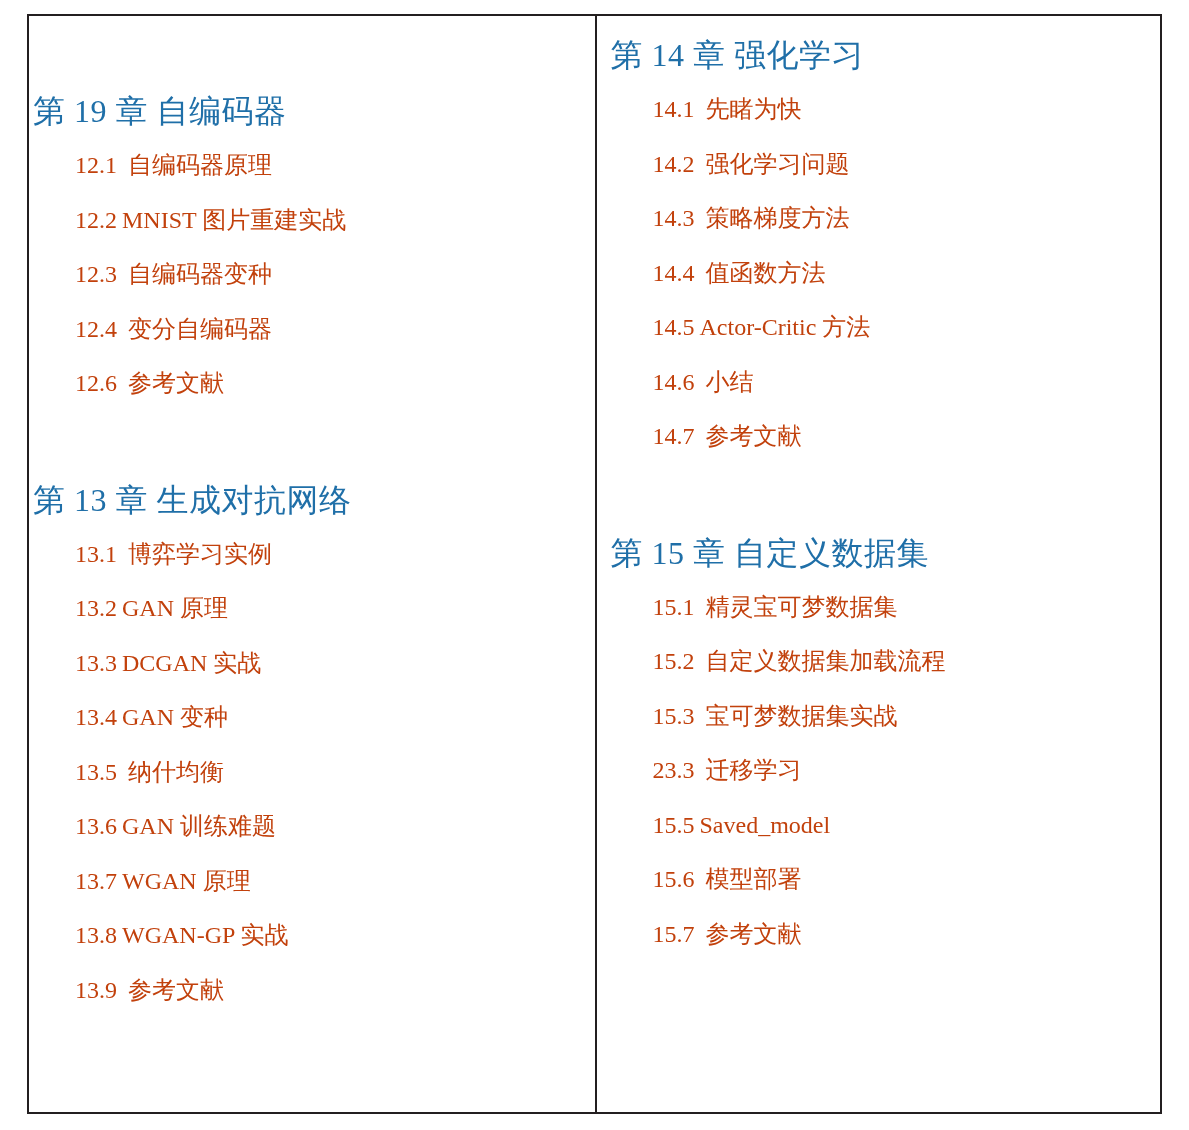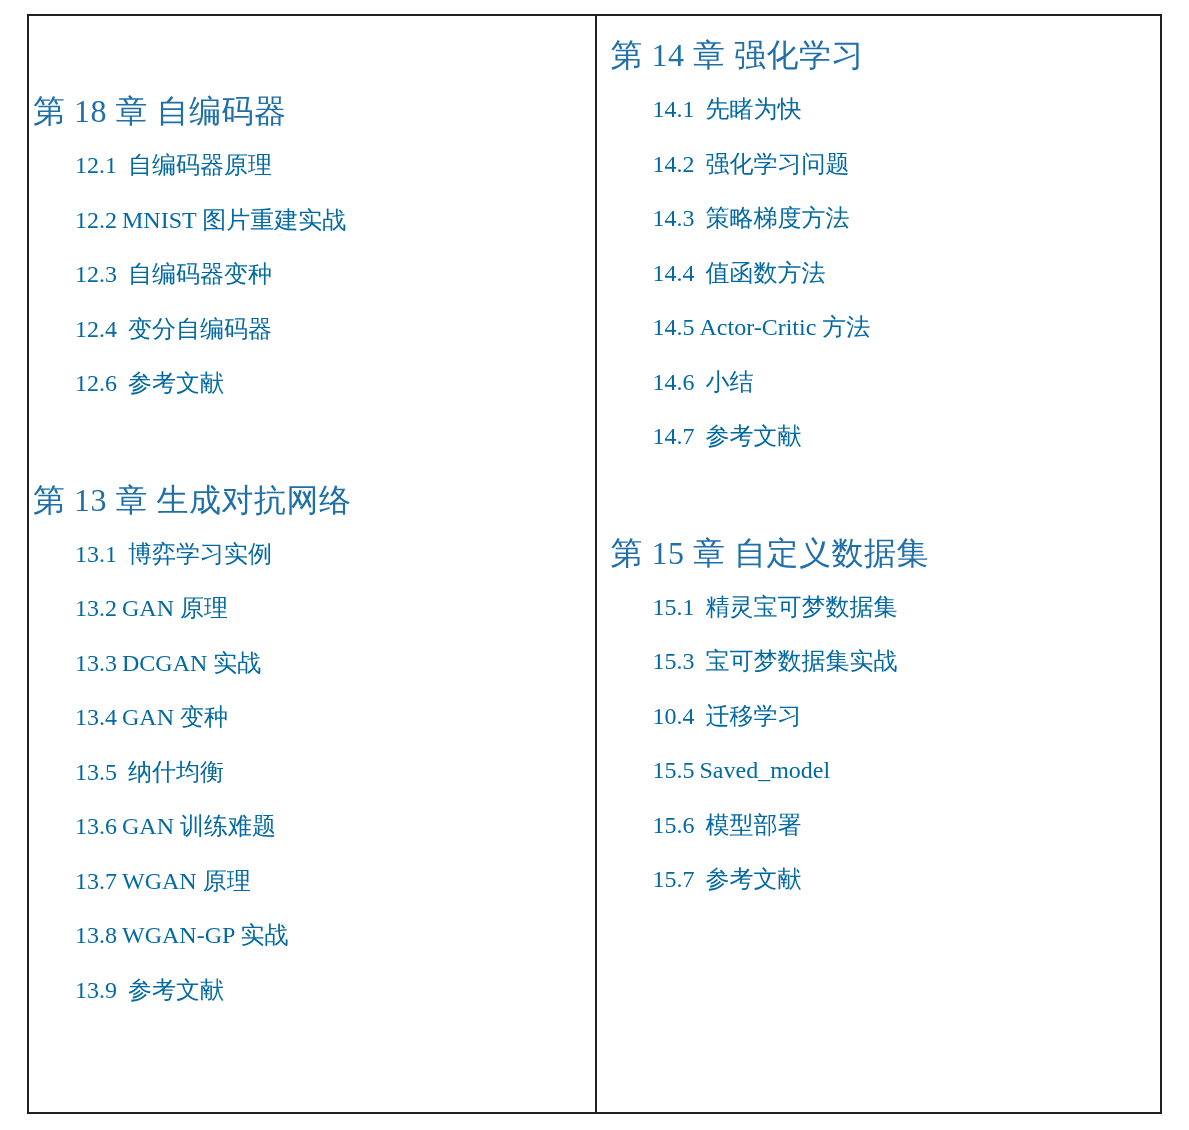--- a/index.html
+++ b/index.html
@@ -68,21 +68,21 @@
   .chapter-title {
     font-size: 32px;
     line-height: 54px;
     letter-spacing: 0.5px;
     color: #1f6fa8;
     white-space: nowrap;
   }
   .entry {
     font-size: 24px;
     line-height: 54.5px;
-    color: #0369a1;
+    color: #c2410c;
     padding-left: 42px;
     white-space: nowrap;
   }
   .num {
     display: inline-block;
   }
   .gap-wide {
     display: inline-block;
     width: 11px;
   }
@@ -96,21 +96,21 @@
 
 <div class="page">
   <div class="frame"></div>
   <div class="divider"></div>
 
   <div class="columns">
 
     <div class="col col-left">
 
       <div class="chapter">
-        <div class="chapter-title">第 18 章  自编码器</div>
+        <div class="chapter-title">第 19 章  自编码器</div>
         <div class="entry">
           <span class="num">12.1</span><span class="gap-wide"></span><span>自编码器原理</span>
         </div>
         <div class="entry">
           <span class="num">12.2</span><span class="gap-narrow"></span><span>MNIST 图片重建实战</span>
         </div>
         <div class="entry">
           <span class="num">12.3</span><span class="gap-wide"></span><span>自编码器变种</span>
         </div>
         <div class="entry">
@@ -180,24 +180,27 @@
           <span class="num">14.7</span><span class="gap-wide"></span><span>参考文献</span>
         </div>
       </div>
 
       <div class="chapter">
         <div class="chapter-title">第 15 章  自定义数据集</div>
         <div class="entry">
           <span class="num">15.1</span><span class="gap-wide"></span><span>精灵宝可梦数据集</span>
         </div>
         <div class="entry">
+          <span class="num">15.2</span><span class="gap-wide"></span><span>自定义数据集加载流程</span>
+        </div>
+        <div class="entry">
           <span class="num">15.3</span><span class="gap-wide"></span><span>宝可梦数据集实战</span>
         </div>
         <div class="entry">
-          <span class="num">10.4</span><span class="gap-wide"></span><span>迁移学习</span>
+          <span class="num">23.3</span><span class="gap-wide"></span><span>迁移学习</span>
         </div>
         <div class="entry">
           <span class="num">15.5</span><span class="gap-narrow"></span><span>Saved_model</span>
         </div>
         <div class="entry">
           <span class="num">15.6</span><span class="gap-wide"></span><span>模型部署</span>
         </div>
         <div class="entry">
           <span class="num">15.7</span><span class="gap-wide"></span><span>参考文献</span>
         </div>

